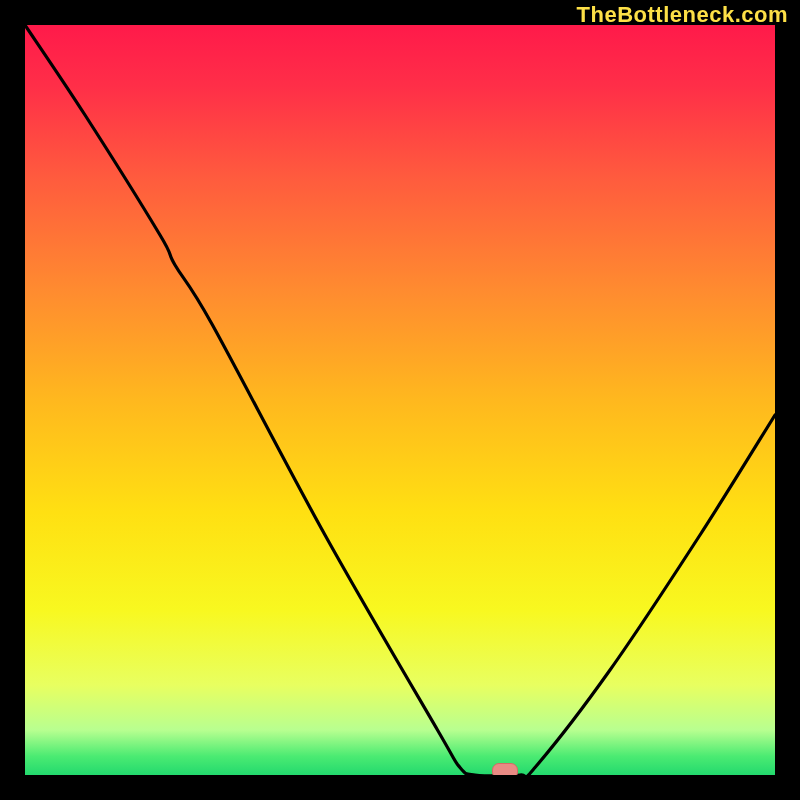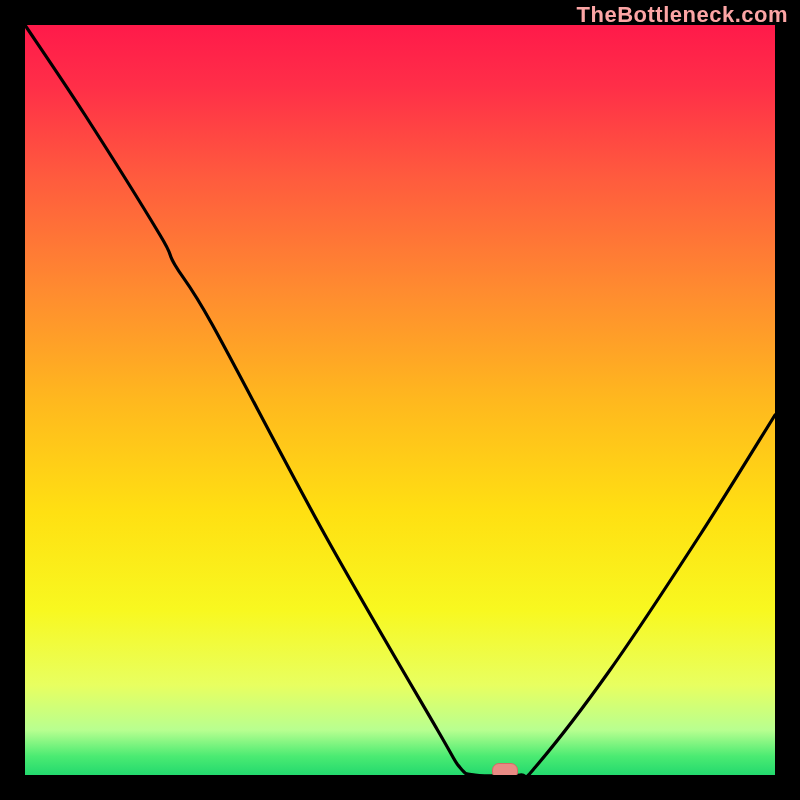--- a/index.html
+++ b/index.html
@@ -14,21 +14,21 @@
   .frame {
     position: absolute;
     left: 0; top: 0;
     width: 800px; height: 800px;
     background: #000;
   }
   .watermark {
     position: absolute;
     top: 2px;
     right: 12px;
-    color: #fca5a5;
+    color: #fde047;
     font-size: 22px;
     font-weight: 600;
     letter-spacing: 0.5px;
     z-index: 50;
   }
   .plot-area {
     position: absolute;
     left: 25px;
     top: 25px;
     width: 750px;

